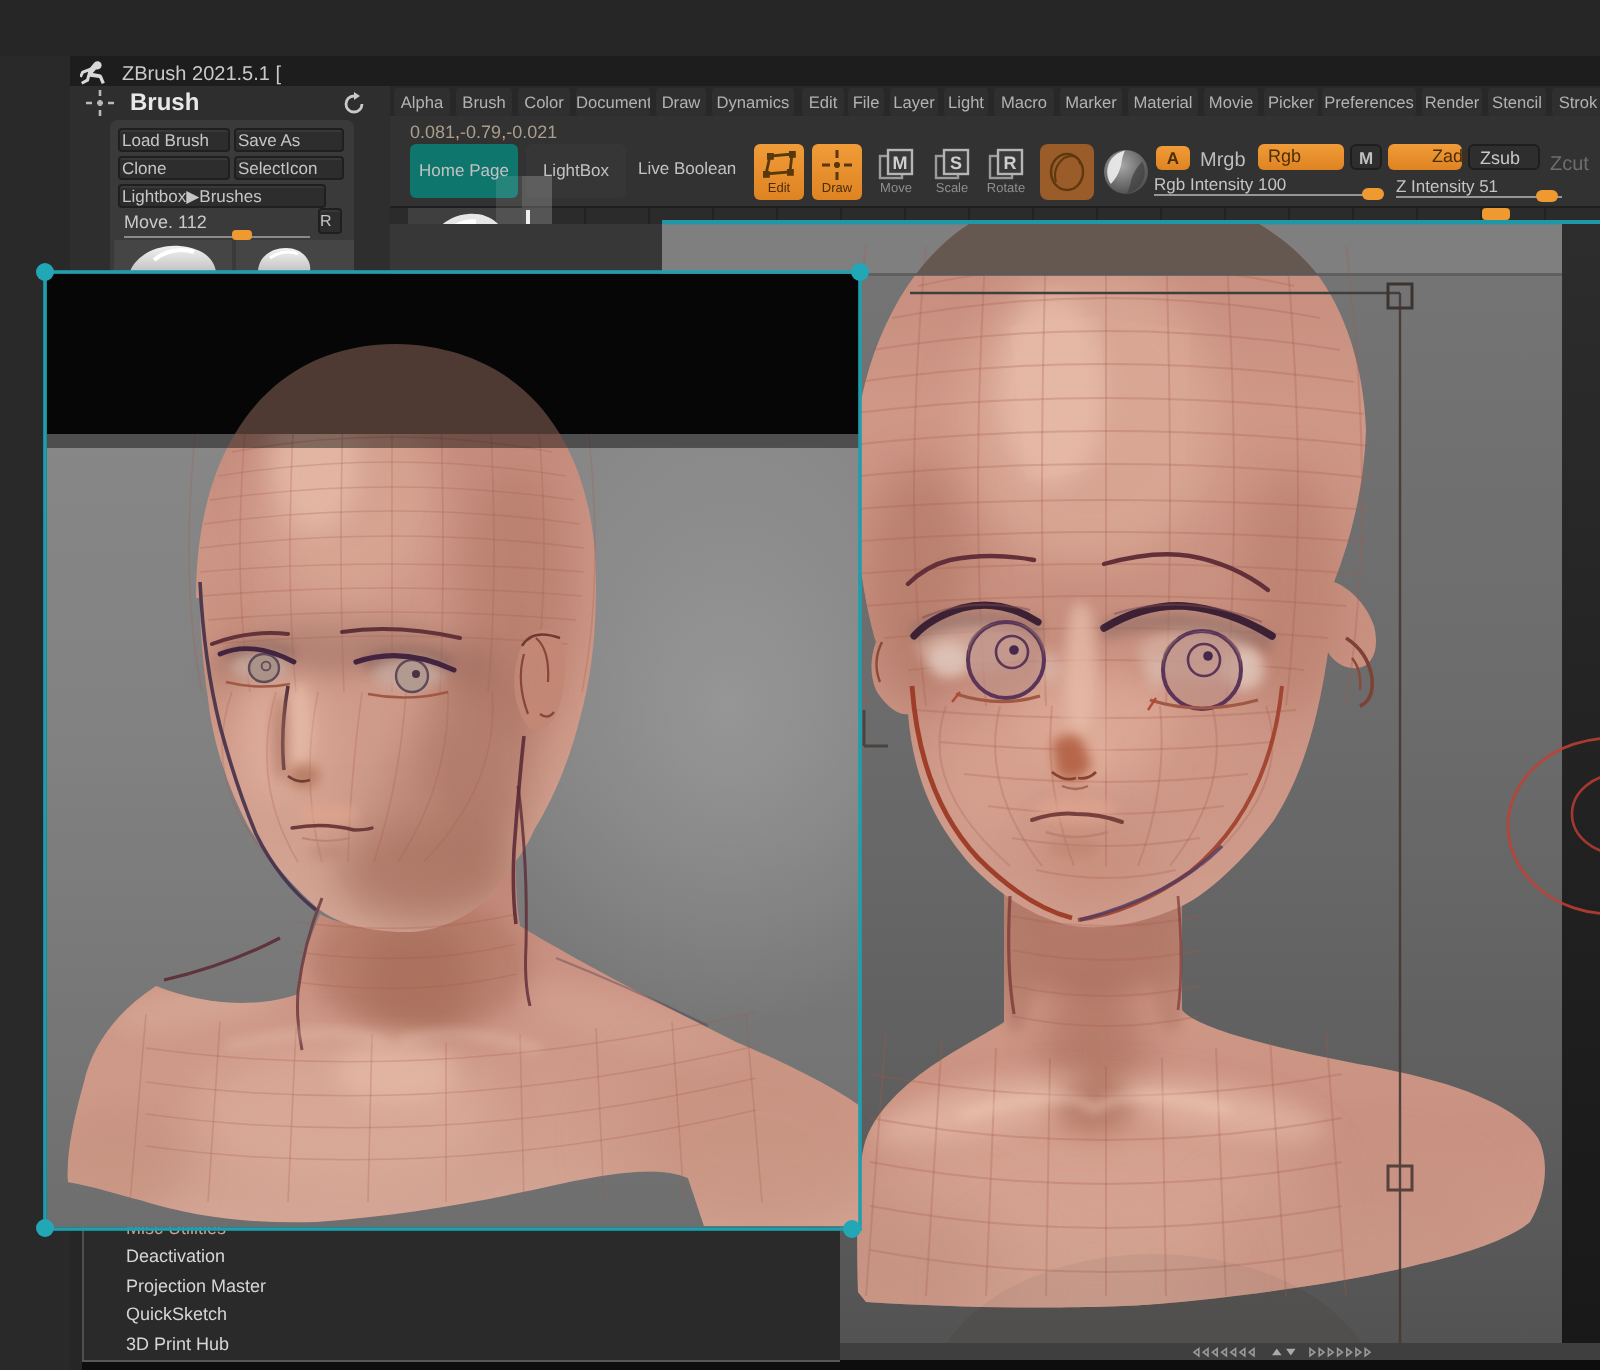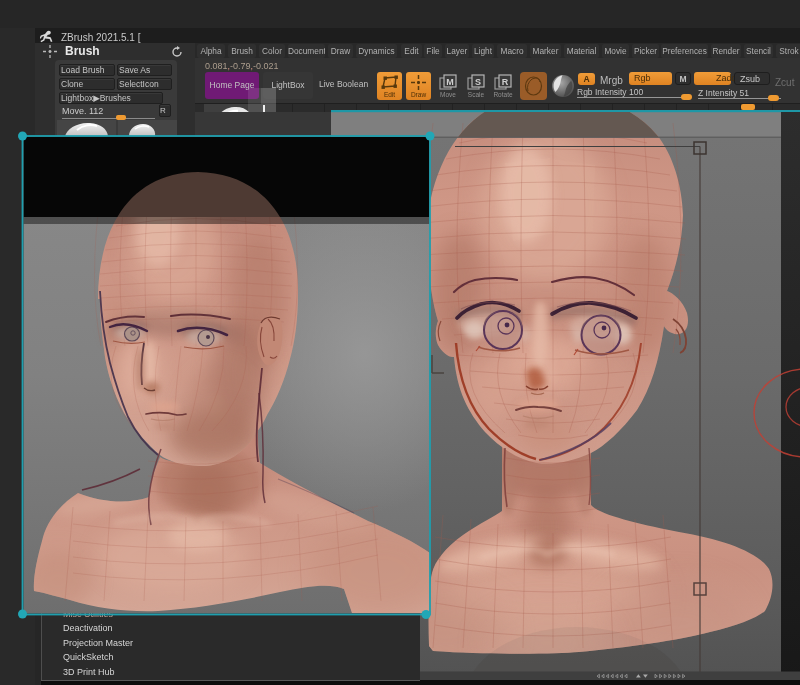--- a/index.html
+++ b/index.html
@@ -75,21 +75,21 @@
 <div class="mbtn" style="left:497px;width:30px">Macro</div>
 <div class="mbtn" style="left:530px;width:31px">Marker</div>
 <div class="mbtn" style="left:564px;width:35px">Material</div>
 <div class="mbtn" style="left:602px;width:27px">Movie</div>
 <div class="mbtn" style="left:632px;width:27px">Picker</div>
 <div class="mbtn" style="left:661px;width:47px">Preferences</div>
 <div class="mbtn" style="left:711px;width:30px">Render</div>
 <div class="mbtn" style="left:744px;width:29px">Stencil</div>
 <div class="mbtn" style="left:776px;width:26px">Strok</div>
 <div class="ab" style="left:205px;top:61px;color:#ab9d8d;font-size:9px">0.081<span style="color:#d98">,</span>-0.79<span style="color:#d98">,</span>-0.021</div>
-<div class="ab" style="left:205px;top:72px;width:54px;height:27px;font-size:8.5px;text-align:center;line-height:26px;background:#701a75;border-radius:3px;color:#c2c2c2">Home Page</div>
+<div class="ab" style="left:205px;top:72px;width:54px;height:27px;font-size:8.5px;text-align:center;line-height:26px;background:#0f766e;border-radius:3px;color:#c2c2c2">Home Page</div>
 <div class="ab" style="left:263px;top:72px;width:50px;height:27px;font-size:8.5px;text-align:center;line-height:26px;background:#363636;border-radius:3px;color:#c2c2c2">LightBox</div>
 <div class="ab t" style="left:319px;top:79px;color:#c2c2c2;font-size:8.5px">Live Boolean</div>
 <div class="obtn" style="left:377px;top:72px;width:25px;height:28px"></div>
 <svg class="ab" style="left:379px;top:74px" width="21" height="17" viewBox="0 0 21 17">
 <g stroke="#57380c" stroke-width="1.4" fill="none">
       <path d="M4,13 L6,4 L17,3 L16,12 Z"></path>
     </g>
 <g fill="#57380c">
       <rect x="2.5" y="11.5" width="3.4" height="3.4"></rect>
       <rect x="4.5" y="2.5" width="3.4" height="3.4"></rect>

